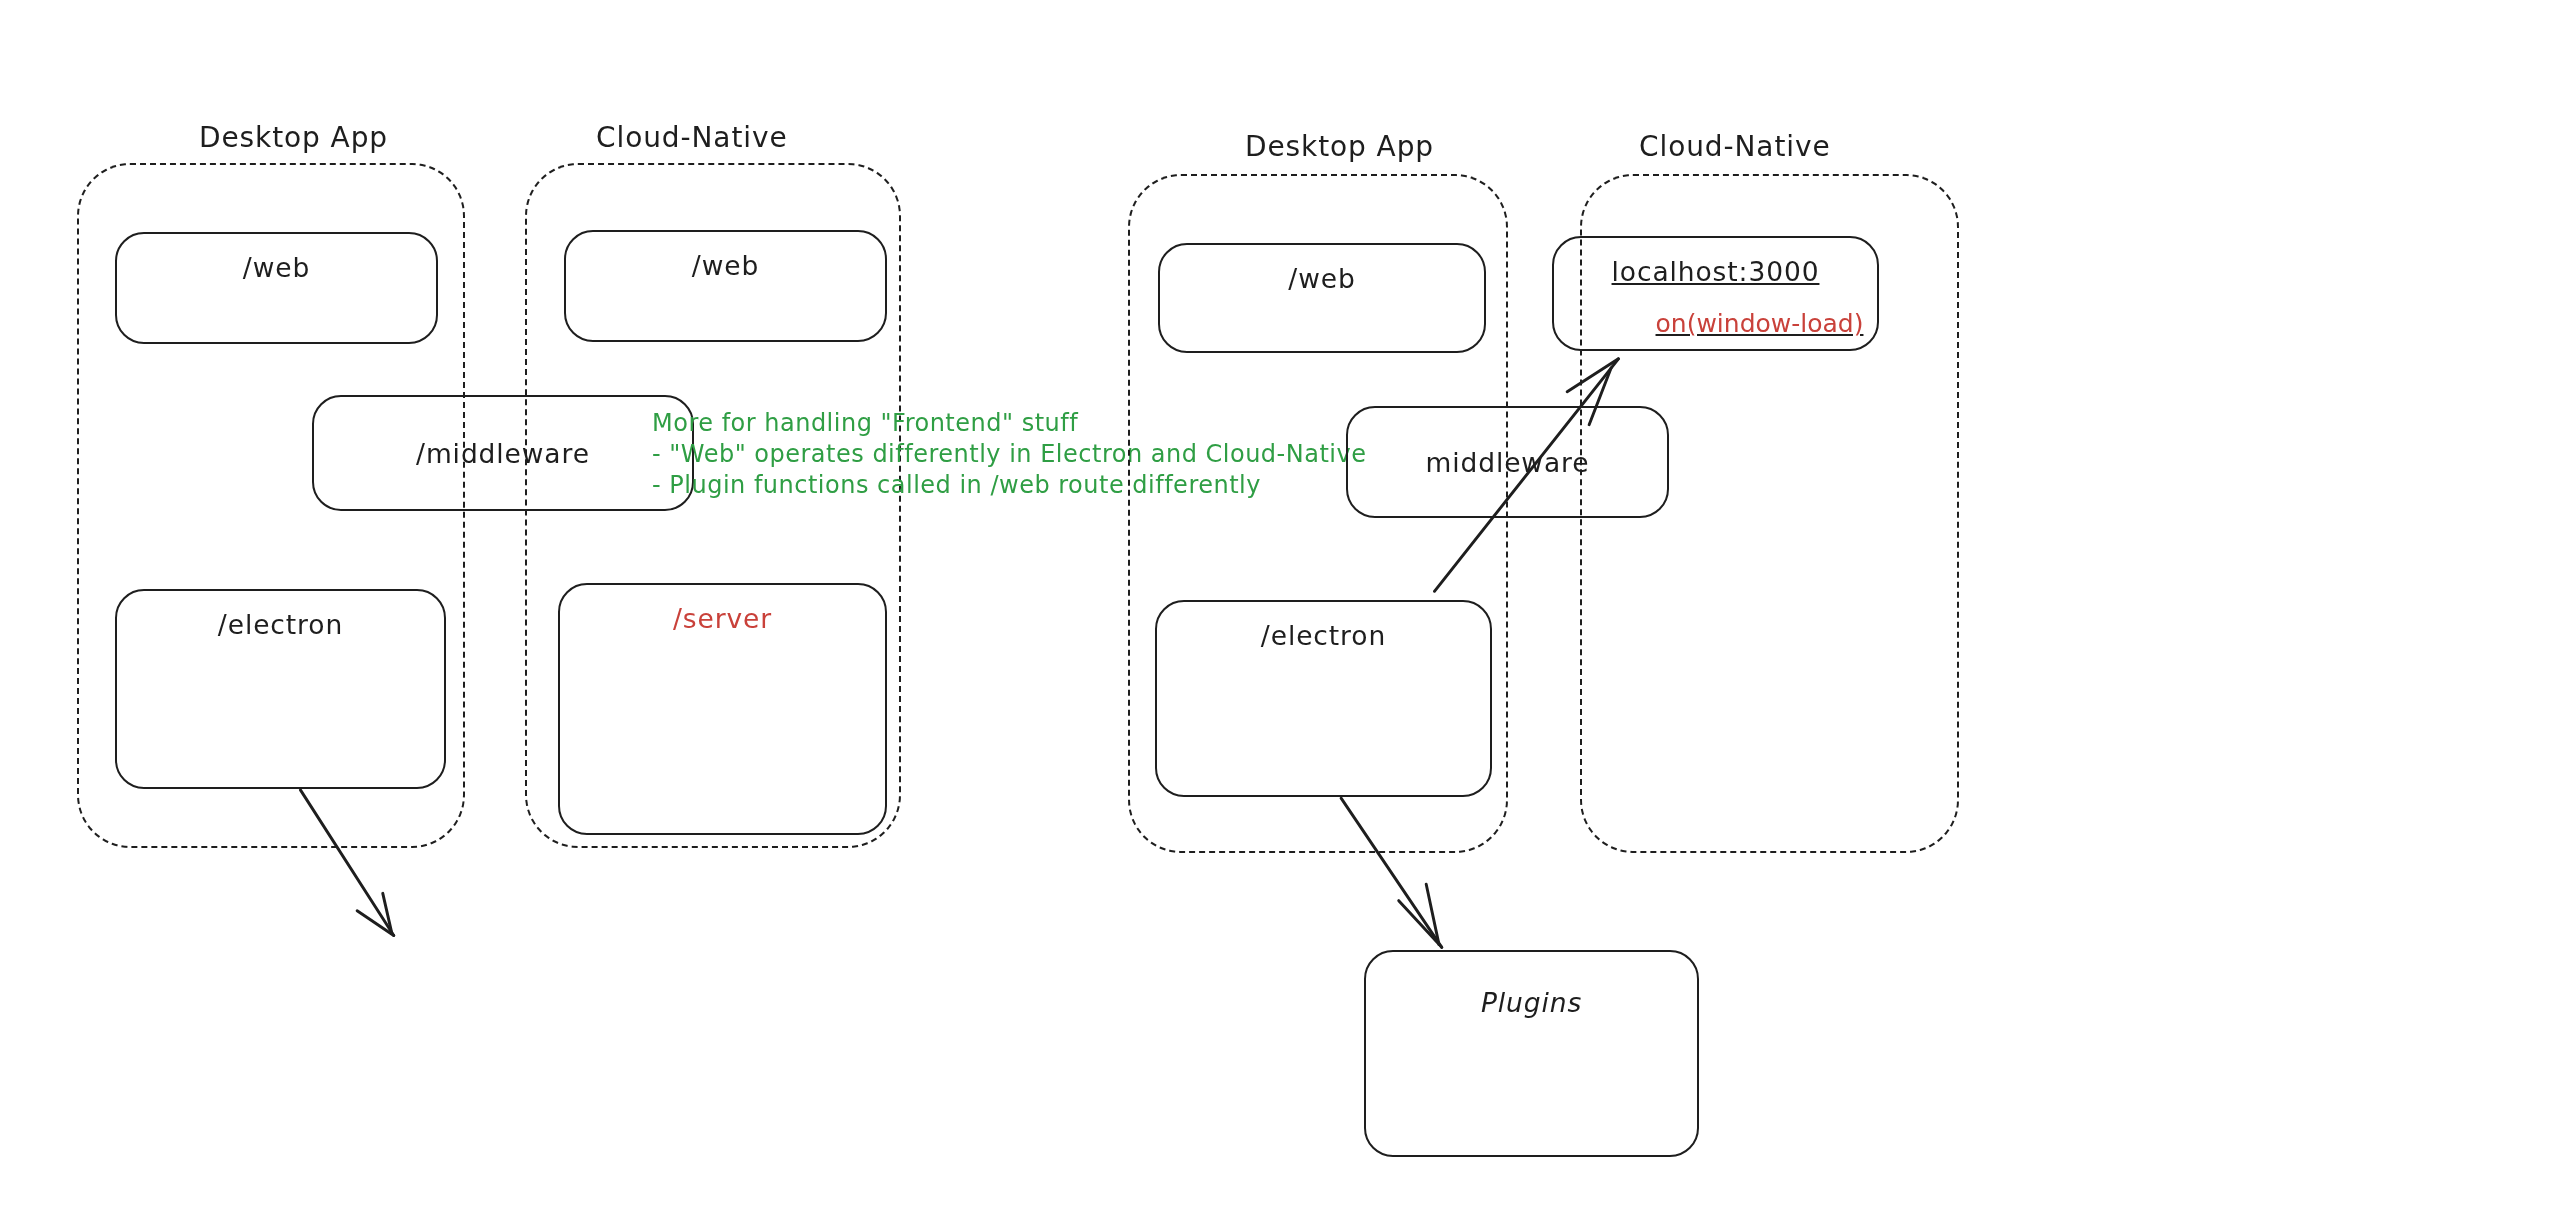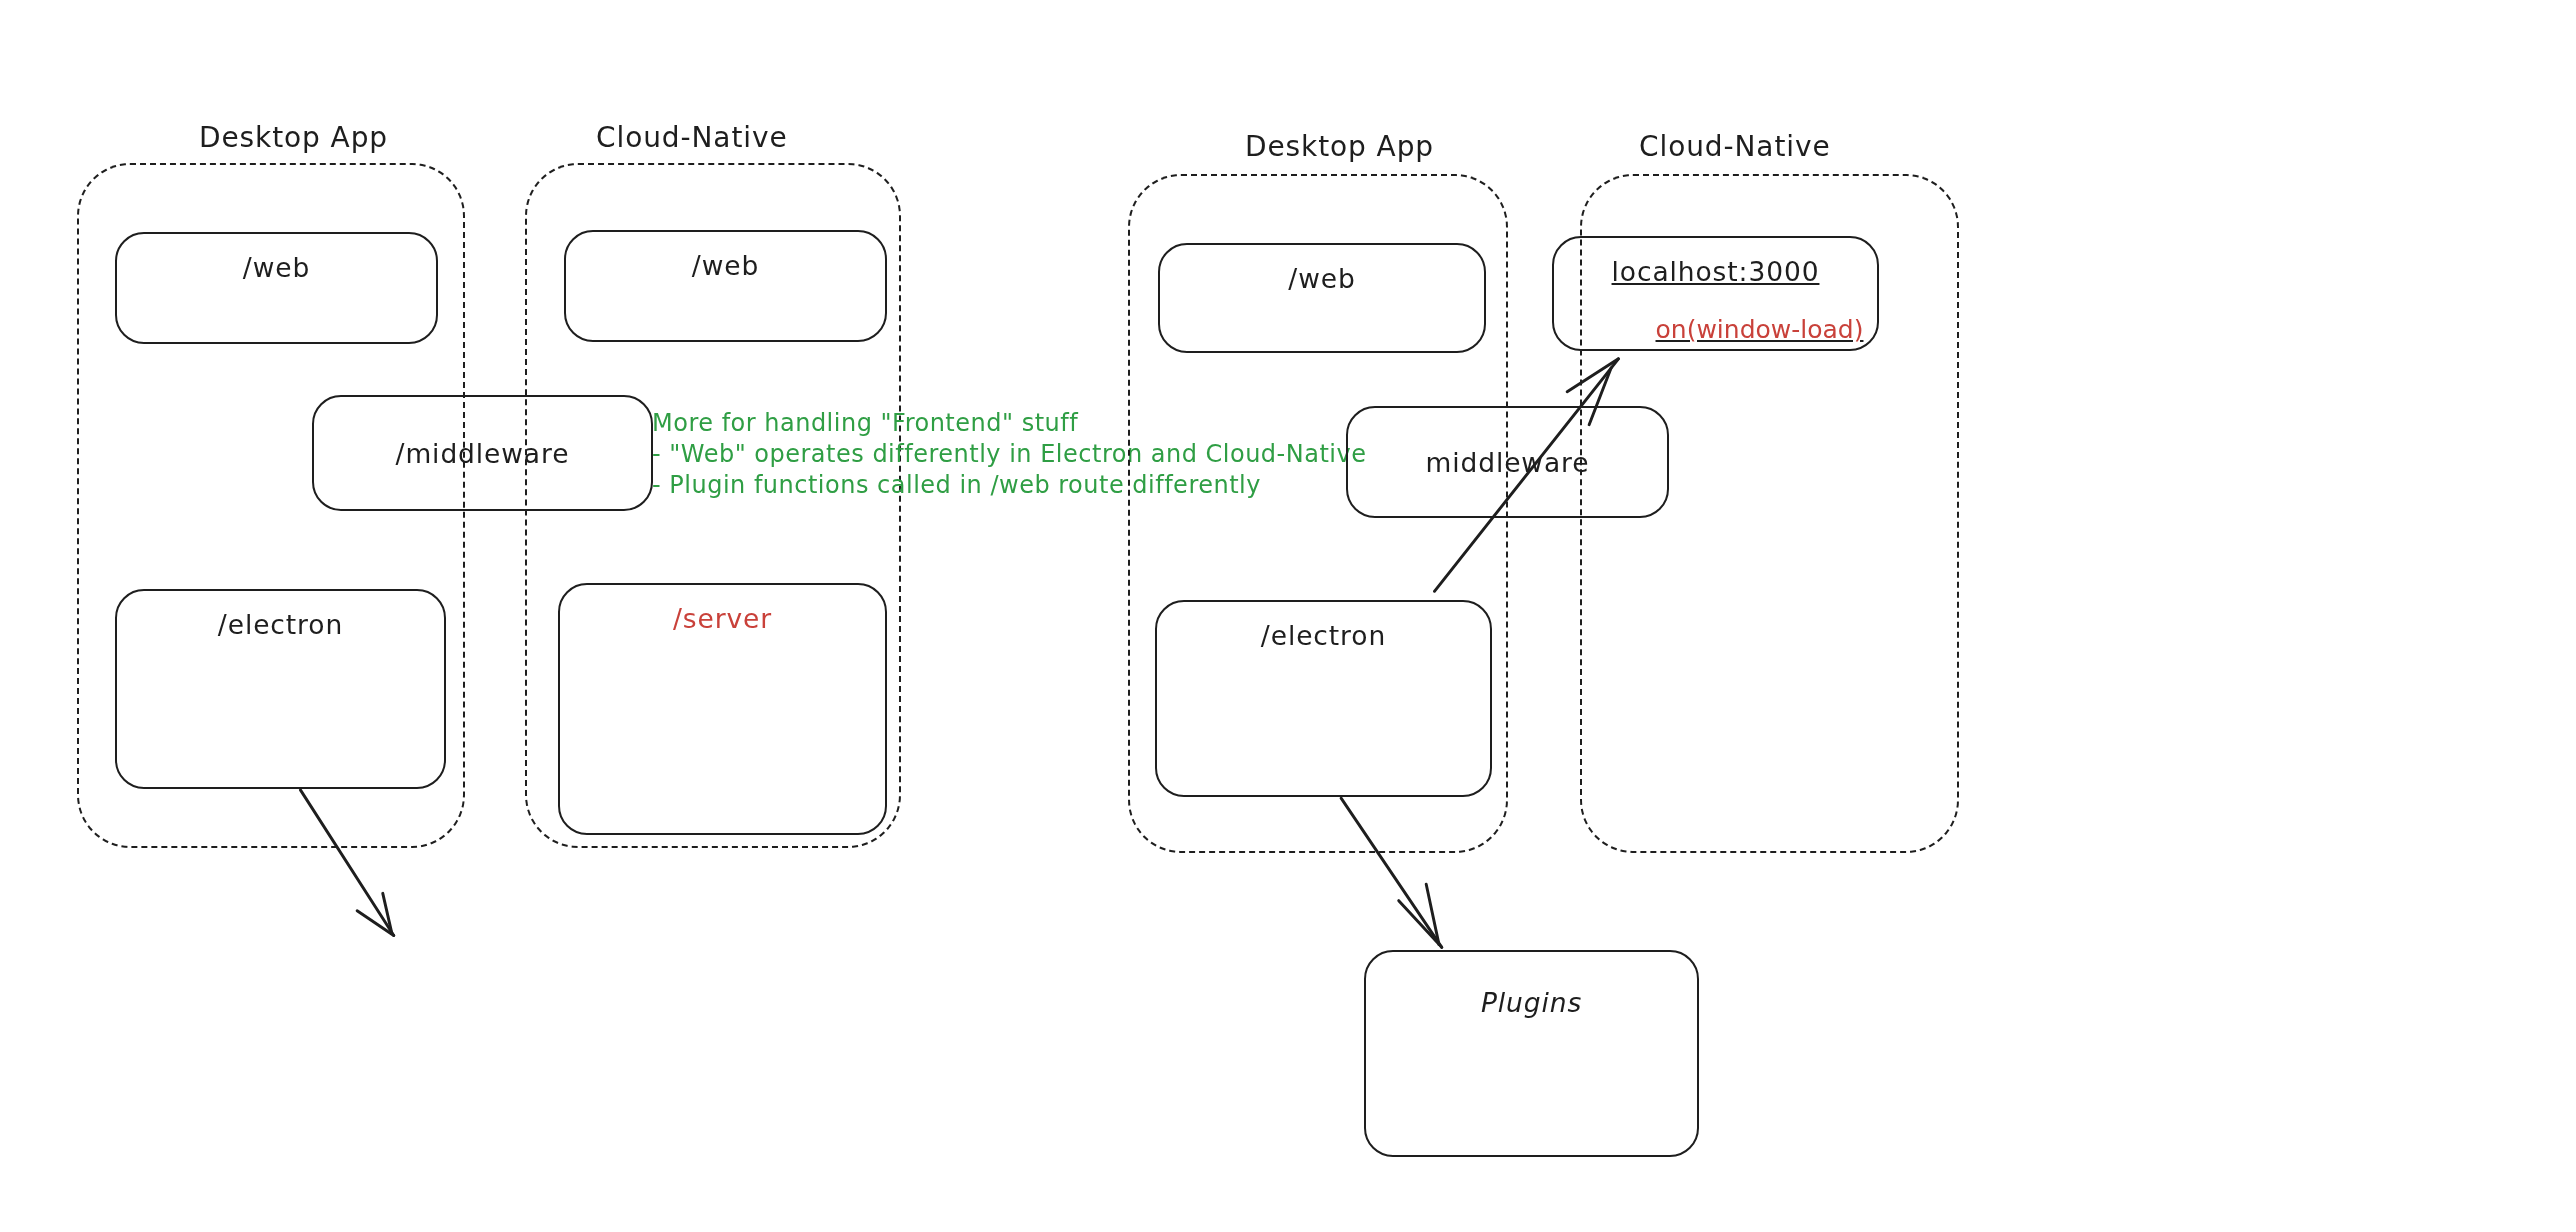--- a/index.html
+++ b/index.html
@@ -47,21 +47,21 @@
     position:absolute;
     font-size:24px;
     line-height:31px;
     white-space:nowrap;
     letter-spacing:0.5px;
   }
   .note-green{color:#2f9e44;}
   .note-red{color:#c9413a;line-height:30px;}
   .sub-label{
     display:block;
-    margin-top:28px;
+    margin-top:22px;
     padding-left:88px;
     font-size:25px;
   }
   svg.arrows{
     position:absolute;left:0;top:0;
     pointer-events:none;
   }
   svg.arrows path{
     stroke:#1e1e1e;stroke-width:3.2;fill:none;
     stroke-linecap:round;stroke-linejoin:round;
@@ -81,21 +81,21 @@
   <div class="group" style="left:525px;top:163px;width:376px;height:685px;"></div>
 
   <div class="box" style="left:115px;top:232px;width:323px;height:112px;">
     <span class="lbl">/web</span>
   </div>
 
   <div class="box" style="left:564px;top:230px;width:323px;height:112px;">
     <span class="lbl">/web</span>
   </div>
 
-  <div class="box center-label" style="left:312px;top:395px;width:341px;height:116px;">
+  <div class="box center-label" style="left:312px;top:395px;width:382px;height:116px;">
     <span class="lbl">/middleware</span>
   </div>
 
   <div class="box" style="left:115px;top:589px;width:331px;height:200px;">
     <span class="lbl">/electron</span>
   </div>
 
   <div class="box" style="left:558px;top:583px;width:329px;height:252px;">
     <span class="lbl red-text">/server</span>
   </div>

